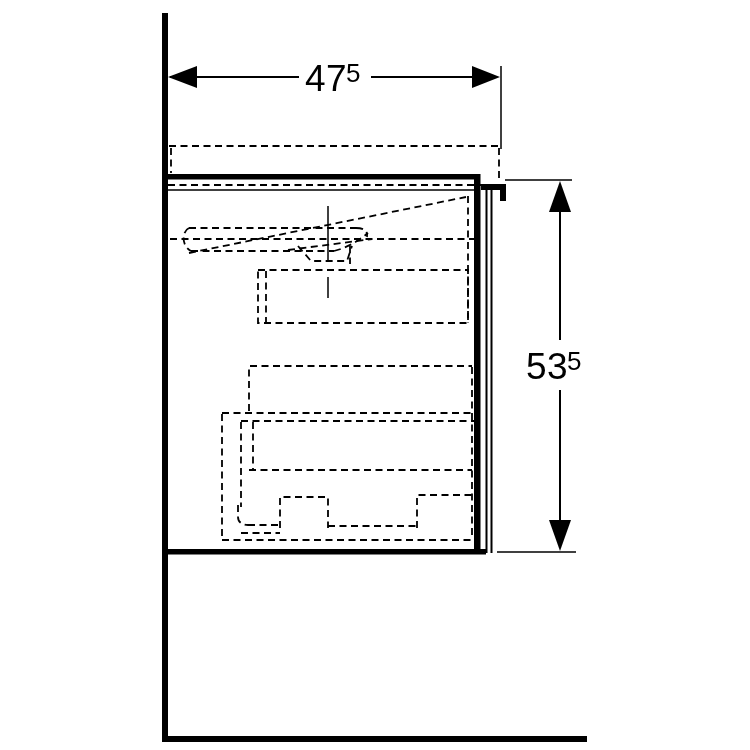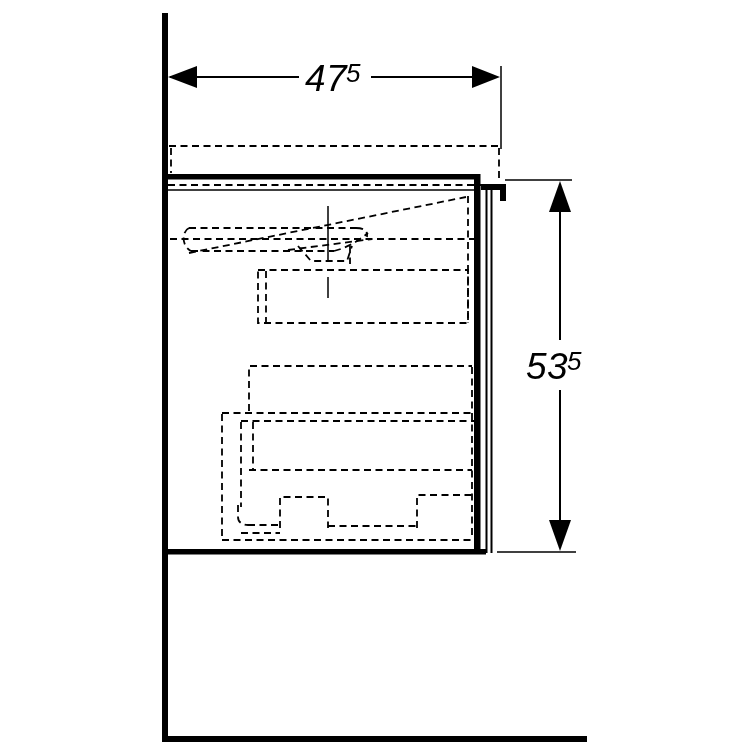--- a/index.html
+++ b/index.html
@@ -4,21 +4,21 @@
 <style>
   :root { --line: #000000; --bg: #ffffff; }
   * { box-sizing: border-box; }
   html, body { margin: 0; padding: 0; }
   body {
     width: 750px; height: 750px;
     background: var(--bg);
     font-family: "Liberation Sans", sans-serif;
     overflow: hidden;
   }
-  .stage { position: relative; width: 608px; height: 750px; font-style: italic; }
+  .stage { position: relative; width: 608px; height: 750px; }
   svg { display: block; width: 750px; height: 750px; }
 
   .solid   { stroke: var(--line); fill: none; }
   .thick2  { stroke-width: 2; }
   .thin    { stroke-width: 1.5; }
   .dash    { stroke: var(--line); fill: none; stroke-width: 1.8; stroke-dasharray: 7 4.5; }
   .fillblk { fill: var(--line); stroke: none; }
 
   .dim-main {
     font-family: "Liberation Sans", sans-serif;

